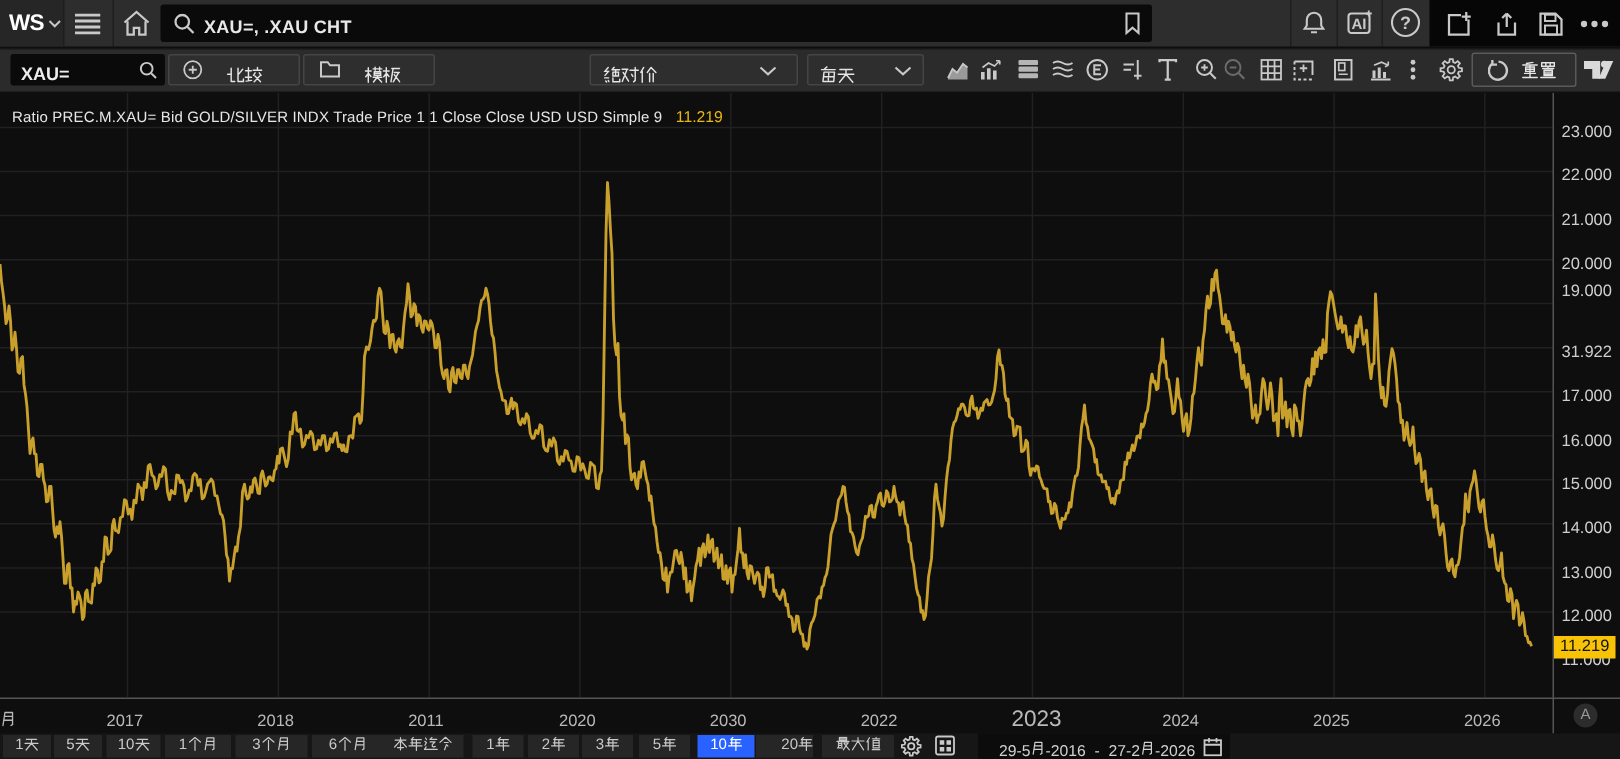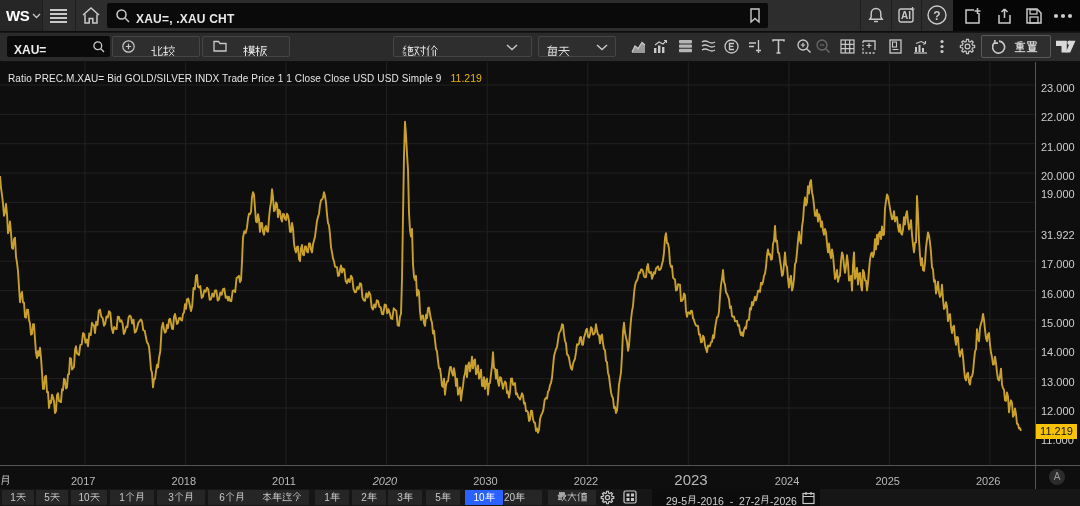--- a/index.html
+++ b/index.html
@@ -308,21 +308,21 @@
 <div style="position:absolute;left:1041px;top:400.96px;"><span style="color:#cfcfcf;font-size:11px">12.000</span></div>
 <div style="position:absolute;left:1041px;top:430.32px;"><span style="color:#cfcfcf;font-size:11px">11.000</span></div>
 <div class="abs" style="left:1036px;top:424px;width:41px;height:15px;background:#f8c307;color:#111;font-size:11px;text-align:center;line-height:15px">11.219</div>
 <div class="abs" style="left:0;top:465px;width:1080px;height:1px;background:#555"></div>
 <div style="position:absolute;left:0px;top:471px;"><svg width="11" height="11" viewBox="0 0 10 10" style="vertical-align:middle;position:relative;top:0px">
         <path d="M3.0 0.9L7.6 0.9M3.0 0.9L1.8 8.8M7.6 0.9L7.6 8.2L6.6 8.8M2.7 3.3L7.4 3.3M2.4 5.6L7.4 5.6" fill="none" stroke="#b9b9b9" stroke-width="0.8" stroke-linecap="round"></path>
       </svg></div>
 <div style="position:absolute;left:71.0px;top:471px;"><span style="color:#b9b9b9;font-size:11px">2017</span></div>
 <div style="position:absolute;left:171.55px;top:471px;"><span style="color:#b9b9b9;font-size:11px">2018</span></div>
 <div style="position:absolute;left:272.1px;top:471px;"><span style="color:#b9b9b9;font-size:11px">2011</span></div>
-<div style="position:absolute;left:372.65px;top:471px;font-style:italic;"><span style="color:#b9b9b9;font-size:11px">2020</span></div>
+<div style="position:absolute;left:372.65px;top:471px;"><span style="color:#b9b9b9;font-size:11px">2020</span></div>
 <div style="position:absolute;left:473.2px;top:471px;"><span style="color:#b9b9b9;font-size:11px">2030</span></div>
 <div style="position:absolute;left:573.75px;top:471px;"><span style="color:#b9b9b9;font-size:11px">2022</span></div>
 <div style="position:absolute;left:674.3px;top:471px;"><span style="color:#b9b9b9;font-size:15px">2023</span></div>
 <div style="position:absolute;left:774.85px;top:471px;"><span style="color:#b9b9b9;font-size:11px">2024</span></div>
 <div style="position:absolute;left:875.4px;top:471px;"><span style="color:#b9b9b9;font-size:11px">2025</span></div>
 <div style="position:absolute;left:975.9499999999999px;top:471px;"><span style="color:#b9b9b9;font-size:11px">2026</span></div>
 <div class="abs" style="left:1049px;top:469px;width:16px;height:16px;border-radius:50%;background:#2c2c2c;color:#989898;font-size:10px;text-align:center;line-height:16px">A</div>
 <div class="abs" style="left:0;top:489px;width:1080px;height:17px;background:#161616"></div>
 <div class="abs" style="left:2px;top:490px;width:32px;height:15px;background:#262626;text-align:center;line-height:14px;white-space:nowrap"><span style="color:#c9c9c9;font-size:10px;vertical-align:middle">1</span><svg width="10" height="10" viewBox="0 0 10 10" style="vertical-align:middle;position:relative;top:-1px">
         <path d="M1.6 1.9L8.4 1.9M0.7 4.6L9.3 4.6M5.0 1.9L5.0 4.6M5.0 4.6L1.4 9.0M5.0 4.6L8.8 9.0" fill="none" stroke="#c9c9c9" stroke-width="0.8" stroke-linecap="round"></path>
@@ -359,21 +359,21 @@
       </svg></div>
 <div class="abs" style="left:388px;top:490px;width:34px;height:15px;background:#262626;text-align:center;line-height:14px;white-space:nowrap"><span style="color:#c9c9c9;font-size:10px;vertical-align:middle">3</span><svg width="10" height="10" viewBox="0 0 10 10" style="vertical-align:middle;position:relative;top:-1px">
         <path d="M3.6 0.6L2.2 2.1M2.2 2.1L8.9 2.1M2.8 2.1L2.8 6.3M1.9 4.2L8.3 4.2M0.7 6.3L9.3 6.3M5.6 2.1L5.6 9.3" fill="none" stroke="#c9c9c9" stroke-width="0.8" stroke-linecap="round"></path>
       </svg></div>
 <div class="abs" style="left:426px;top:490px;width:34px;height:15px;background:#262626;text-align:center;line-height:14px;white-space:nowrap"><span style="color:#c9c9c9;font-size:10px;vertical-align:middle">5</span><svg width="10" height="10" viewBox="0 0 10 10" style="vertical-align:middle;position:relative;top:-1px">
         <path d="M3.6 0.6L2.2 2.1M2.2 2.1L8.9 2.1M2.8 2.1L2.8 6.3M1.9 4.2L8.3 4.2M0.7 6.3L9.3 6.3M5.6 2.1L5.6 9.3" fill="none" stroke="#c9c9c9" stroke-width="0.8" stroke-linecap="round"></path>
       </svg></div>
 <div class="abs" style="left:465px;top:490px;width:38px;height:15px;background:#2962ff;text-align:center;line-height:14px;white-space:nowrap"><span style="color:#ffffff;font-size:10px;vertical-align:middle">10</span><svg width="10" height="10" viewBox="0 0 10 10" style="vertical-align:middle;position:relative;top:-1px">
         <path d="M3.6 0.6L2.2 2.1M2.2 2.1L8.9 2.1M2.8 2.1L2.8 6.3M1.9 4.2L8.3 4.2M0.7 6.3L9.3 6.3M5.6 2.1L5.6 9.3" fill="none" stroke="#ffffff" stroke-width="0.8" stroke-linecap="round"></path>
       </svg></div>
-<div class="abs" style="left:504px;top:490px;width:38px;height:15px;background:#262626;text-align:left;line-height:14px;white-space:nowrap"><span style="color:#c9c9c9;font-size:10px;vertical-align:middle">20</span><svg width="10" height="10" viewBox="0 0 10 10" style="vertical-align:middle;position:relative;top:-1px">
+<div class="abs" style="left:504px;top:490px;width:38px;height:15px;background:#262626;text-align:right;line-height:14px;white-space:nowrap"><span style="color:#c9c9c9;font-size:10px;vertical-align:middle">20</span><svg width="10" height="10" viewBox="0 0 10 10" style="vertical-align:middle;position:relative;top:-1px">
         <path d="M3.6 0.6L2.2 2.1M2.2 2.1L8.9 2.1M2.8 2.1L2.8 6.3M1.9 4.2L8.3 4.2M0.7 6.3L9.3 6.3M5.6 2.1L5.6 9.3" fill="none" stroke="#c9c9c9" stroke-width="0.8" stroke-linecap="round"></path>
       </svg></div>
 <div class="abs" style="left:548px;top:490px;width:48px;height:15px;background:#262626;text-align:center;line-height:14px;white-space:nowrap"><svg width="30" height="10" viewBox="0 0 30 10" style="vertical-align:middle;position:relative;top:-1px">
         <path d="M2.6 0.6L7.4 0.6L7.4 2.5L2.6 2.5L2.6 0.6M2.6 1.6L7.4 1.6M1.0 3.3L9.0 3.3M2.0 3.3L2.0 7.6M4.2 3.3L4.2 6.6M2.0 4.6L4.2 4.6M2.0 5.9L4.2 5.9M1.3 7.6L4.6 7.6M5.6 4.2L8.6 4.2M8.3 4.2L5.2 8.9M5.8 4.8L9.2 8.9" fill="none" stroke="#c9c9c9" stroke-width="0.8" stroke-linecap="round"></path>
         <path d="M11.0 3.0L19.0 3.0M15.0 0.8L15.0 3.0M15.0 3.0L11.3 8.9M15.0 3.0L18.7 8.9" fill="none" stroke="#c9c9c9" stroke-width="0.8" stroke-linecap="round"></path>
         <path d="M22.6 0.8L21.0 3.6M21.8 3.0L21.8 9.0M24.6 1.5L29.6 1.5M27.1 0.6L27.1 1.5M25.1 2.6L29.1 2.6L29.1 7.6L25.1 7.6L25.1 2.6M25.1 4.3L29.1 4.3M25.1 6.0L29.1 6.0M24.5 8.8L29.7 8.8" fill="none" stroke="#c9c9c9" stroke-width="0.8" stroke-linecap="round"></path>
       </svg></div>
 <div style="position:absolute;left:600px;top:490px;">
       <svg width="15" height="15" viewBox="0 0 15 15" style="display:block;">
         <path d="M6.62 1.26L8.38 1.26L8.65 3.05L9.84 3.54L11.29 2.47L12.53 3.71L11.46 5.16L11.95 6.35L13.74 6.62L13.74 8.38L11.95 8.65L11.46 9.84L12.53 11.29L11.29 12.53L9.84 11.46L8.65 11.95L8.38 13.74L6.62 13.74L6.35 11.95L5.16 11.46L3.71 12.53L2.47 11.29L3.54 9.84L3.05 8.65L1.26 8.38L1.26 6.62L3.05 6.35L3.54 5.16L2.47 3.71L3.71 2.47L5.16 3.54L6.35 3.05Z" fill="none" stroke="#c9c9c9" stroke-width="1.2"></path>

